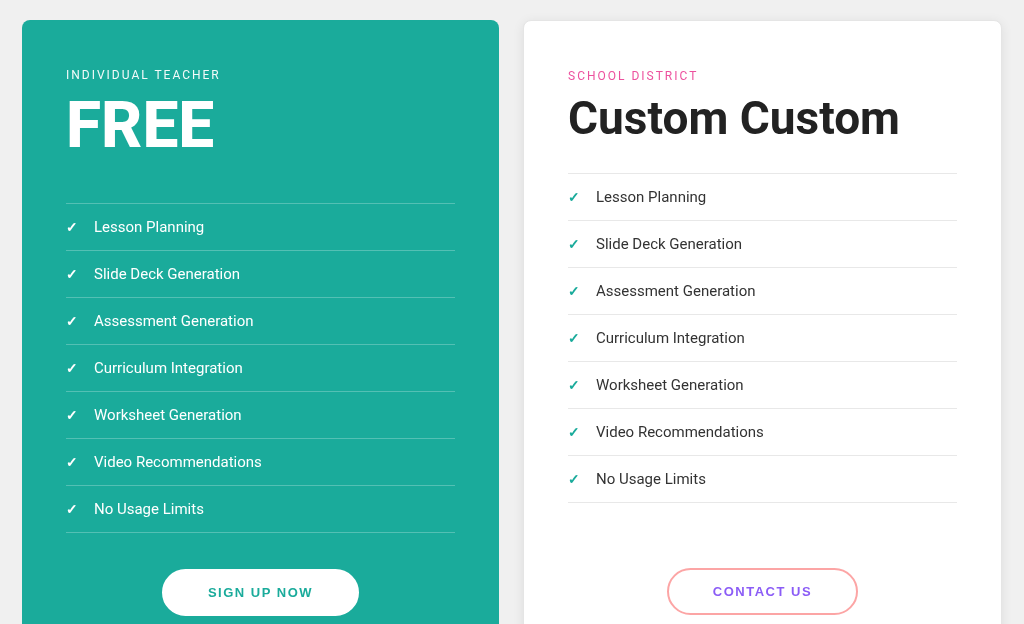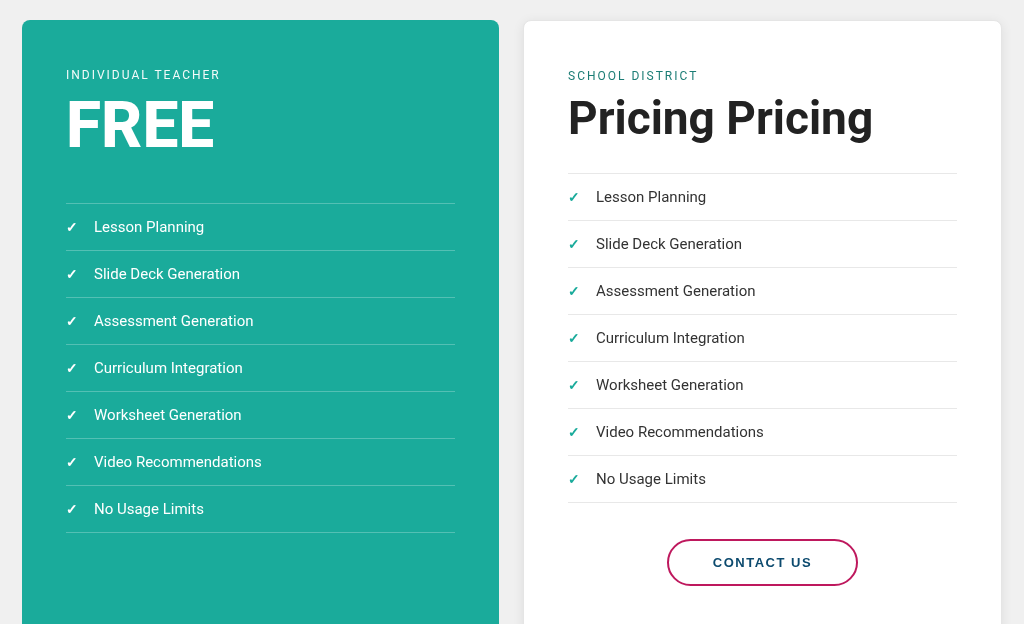--- a/index.html
+++ b/index.html
@@ -113,21 +113,21 @@
       padding: 48px 44px;
       flex: 1;
       display: flex;
       flex-direction: column;
       box-shadow: 0 2px 12px rgba(0,0,0,0.08);
       min-height: 560px;
       border: 1px solid #e5e5e5;
     }
 
     .card-district .plan-label {
-      color: #0f766e;
+      color: #ec4899;
     }
 
     .card-district .price-display {
       font-size: 46px;
       font-weight: 700;
       color: #222;
       margin-bottom: 32px;
     }
 
     .card-district .feature-item {
@@ -135,22 +135,22 @@
       color: #333;
       font-size: 15px;
     }
 
     .card-district .features-list .feature-item:first-child {
       border-top: 1px solid #e8e8e8;
     }
 
     .btn-contact {
       background: white;
-      color: #0c4a6e;
-      border: 2px solid #be185d;
+      color: #8b5cf6;
+      border: 2px solid #fca5a5;
       border-radius: 50px;
       padding: 14px 44px;
       font-size: 13px;
       font-weight: 700;
       letter-spacing: 1.5px;
       text-transform: uppercase;
       cursor: pointer;
       transition: all 0.2s;
     }
   </style>
@@ -187,25 +187,28 @@
         <li class="feature-item">
           <span class="checkmark">✓</span>
           <span>Video Recommendations</span>
         </li>
         <li class="feature-item">
           <span class="checkmark">✓</span>
           <span>No Usage Limits</span>
         </li>
       </ul>
 
+    <div class="cta-area">
+      <button class="btn-signup">SIGN UP NOW</button>
+    </div>
   </div>
 
   <div class="card-district">
     <div class="plan-label">SCHOOL DISTRICT</div>
-    <div class="price-display">Pricing Pricing</div>
+    <div class="price-display">Custom Custom</div>
 
     <ul class="features-list">
     <li class="feature-item">
           <span class="checkmark">✓</span>
           <span>Lesson Planning</span>
         </li>
         <li class="feature-item">
           <span class="checkmark">✓</span>
           <span>Slide Deck Generation</span>
         </li>

